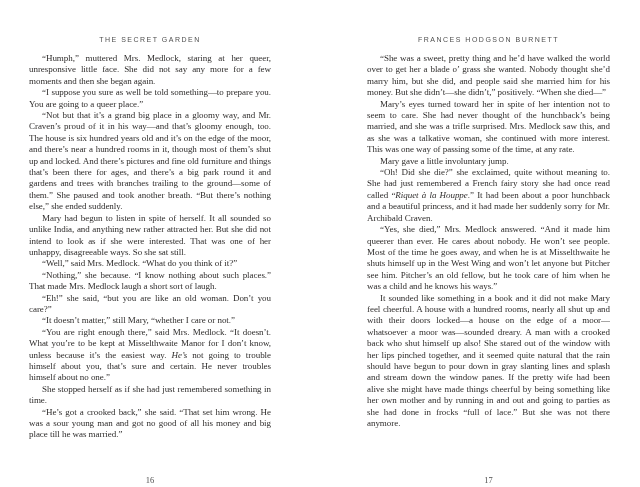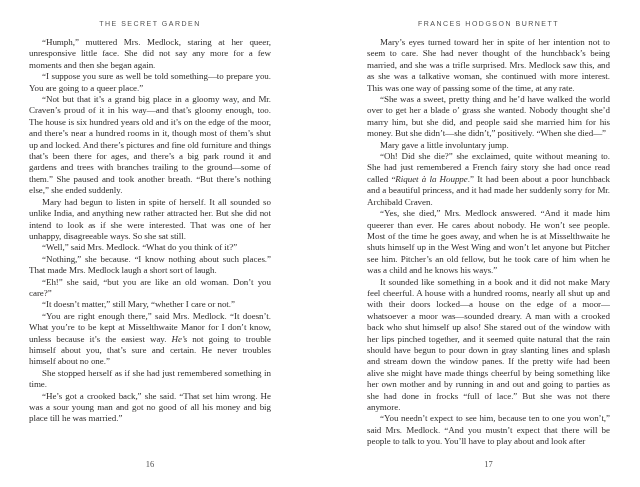--- a/index.html
+++ b/index.html
@@ -8,21 +8,21 @@
     background: #ffffff;
   }
   body {
     width: 640px;
     height: 487px;
     position: relative;
     overflow: hidden;
   }
   .page {
     position: absolute;
-    top: 0;
+    top: 16px;
     height: 350px;
   }
   #page-left  { left: 29px;  width: 242px; }
   #page-right { left: 367px; width: 243px; }
 
   .running-head {
     position: absolute;
     top: 20px;
     left: 0;
     right: 0;
@@ -82,24 +82,23 @@
         <p class="para indent"><span>“You are right enough there,” said Mrs. Medlock. “It doesn’t. What you’re to be kept at Misselthwaite Manor for I don’t know, unless because it’s the easiest way. </span><em>He’s</em><span> not going to trouble himself about you, that’s sure and certain. He never troubles himself about no one.”</span></p>
         <p class="para indent"><span>She stopped herself as if she had just remembered something in time.</span></p>
         <p class="para indent"><span>“He’s got a crooked back,” she said. “That set him wrong. He was a sour young man and got no good of all his money and big place till he was married.”</span></p>
       </div>
     <div class="folio">16</div>
   </div>
 
   <div class="page" id="page-right">
     <div class="running-head">FRANCES HODGSON BURNETT</div>
     <div class="body-text" id="page-right-text">
+        <p class="para indent"><span>“She was a sweet, pretty thing and he’d have walked the world over to get her a blade o’ grass she wanted. Nobody thought she’d marry him, but she did, and people said she married him for his money. But she didn’t—she didn’t,” positively. “When she died—”</span></p>
         <p class="para indent"><span>Mary’s eyes turned toward her in spite of her intention not to seem to care. She had never thought of the hunchback’s being married, and she was a trifle surprised. Mrs. Medlock saw this, and as she was a talkative woman, she continued with more interest. This was one way of passing some of the time, at any rate.</span></p>
-        <p class="para indent"><span>“She was a sweet, pretty thing and he’d have walked the world over to get her a blade o’ grass she wanted. Nobody thought she’d marry him, but she did, and people said she married him for his money. But she didn’t—she didn’t,” positively. “When she died—”</span></p>
         <p class="para indent"><span>Mary gave a little involuntary jump.</span></p>
         <p class="para indent"><span>“Oh! Did she die?” she exclaimed, quite without meaning to. She had just remembered a French fairy story she had once read called “</span><em>Riquet à la Houppe</em><span>.” It had been about a poor hunchback and a beautiful princess, and it had made her suddenly sorry for Mr. Archibald Craven.</span></p>
         <p class="para indent"><span>“Yes, she died,” Mrs. Medlock answered. “And it made him queerer than ever. He cares about nobody. He won’t see people. Most of the time he goes away, and when he is at Misselthwaite he shuts himself up in the West Wing and won’t let anyone but Pitcher see him. Pitcher’s an old fellow, but he took care of him when he was a child and he knows his ways.”</span></p>
         <p class="para indent"><span>It sounded like something in a book and it did not make Mary feel cheerful. A house with a hundred rooms, nearly all shut up and with their doors locked—a house on the edge of a moor—whatsoever a moor was—sounded dreary. A man with a crooked back who shut himself up also! She stared out of the window with her lips pinched together, and it seemed quite natural that the rain should have begun to pour down in gray slanting lines and splash and stream down the window panes. If the pretty wife had been alive she might have made things cheerful by being something like her own mother and by running in and out and going to parties as she had done in frocks “full of lace.” But she was not there anymore.</span></p>
-        <p class="para indent"><span>“You needn’t expect to see him, because ten to one you won’t,” said Mrs. Medlock. “And you mustn’t expect that there will be people to talk to you. You’ll have to play about and look after</span></p>
       </div>
     <div class="folio">17</div>
   </div>
 
 </div>
 
 </body></html>

